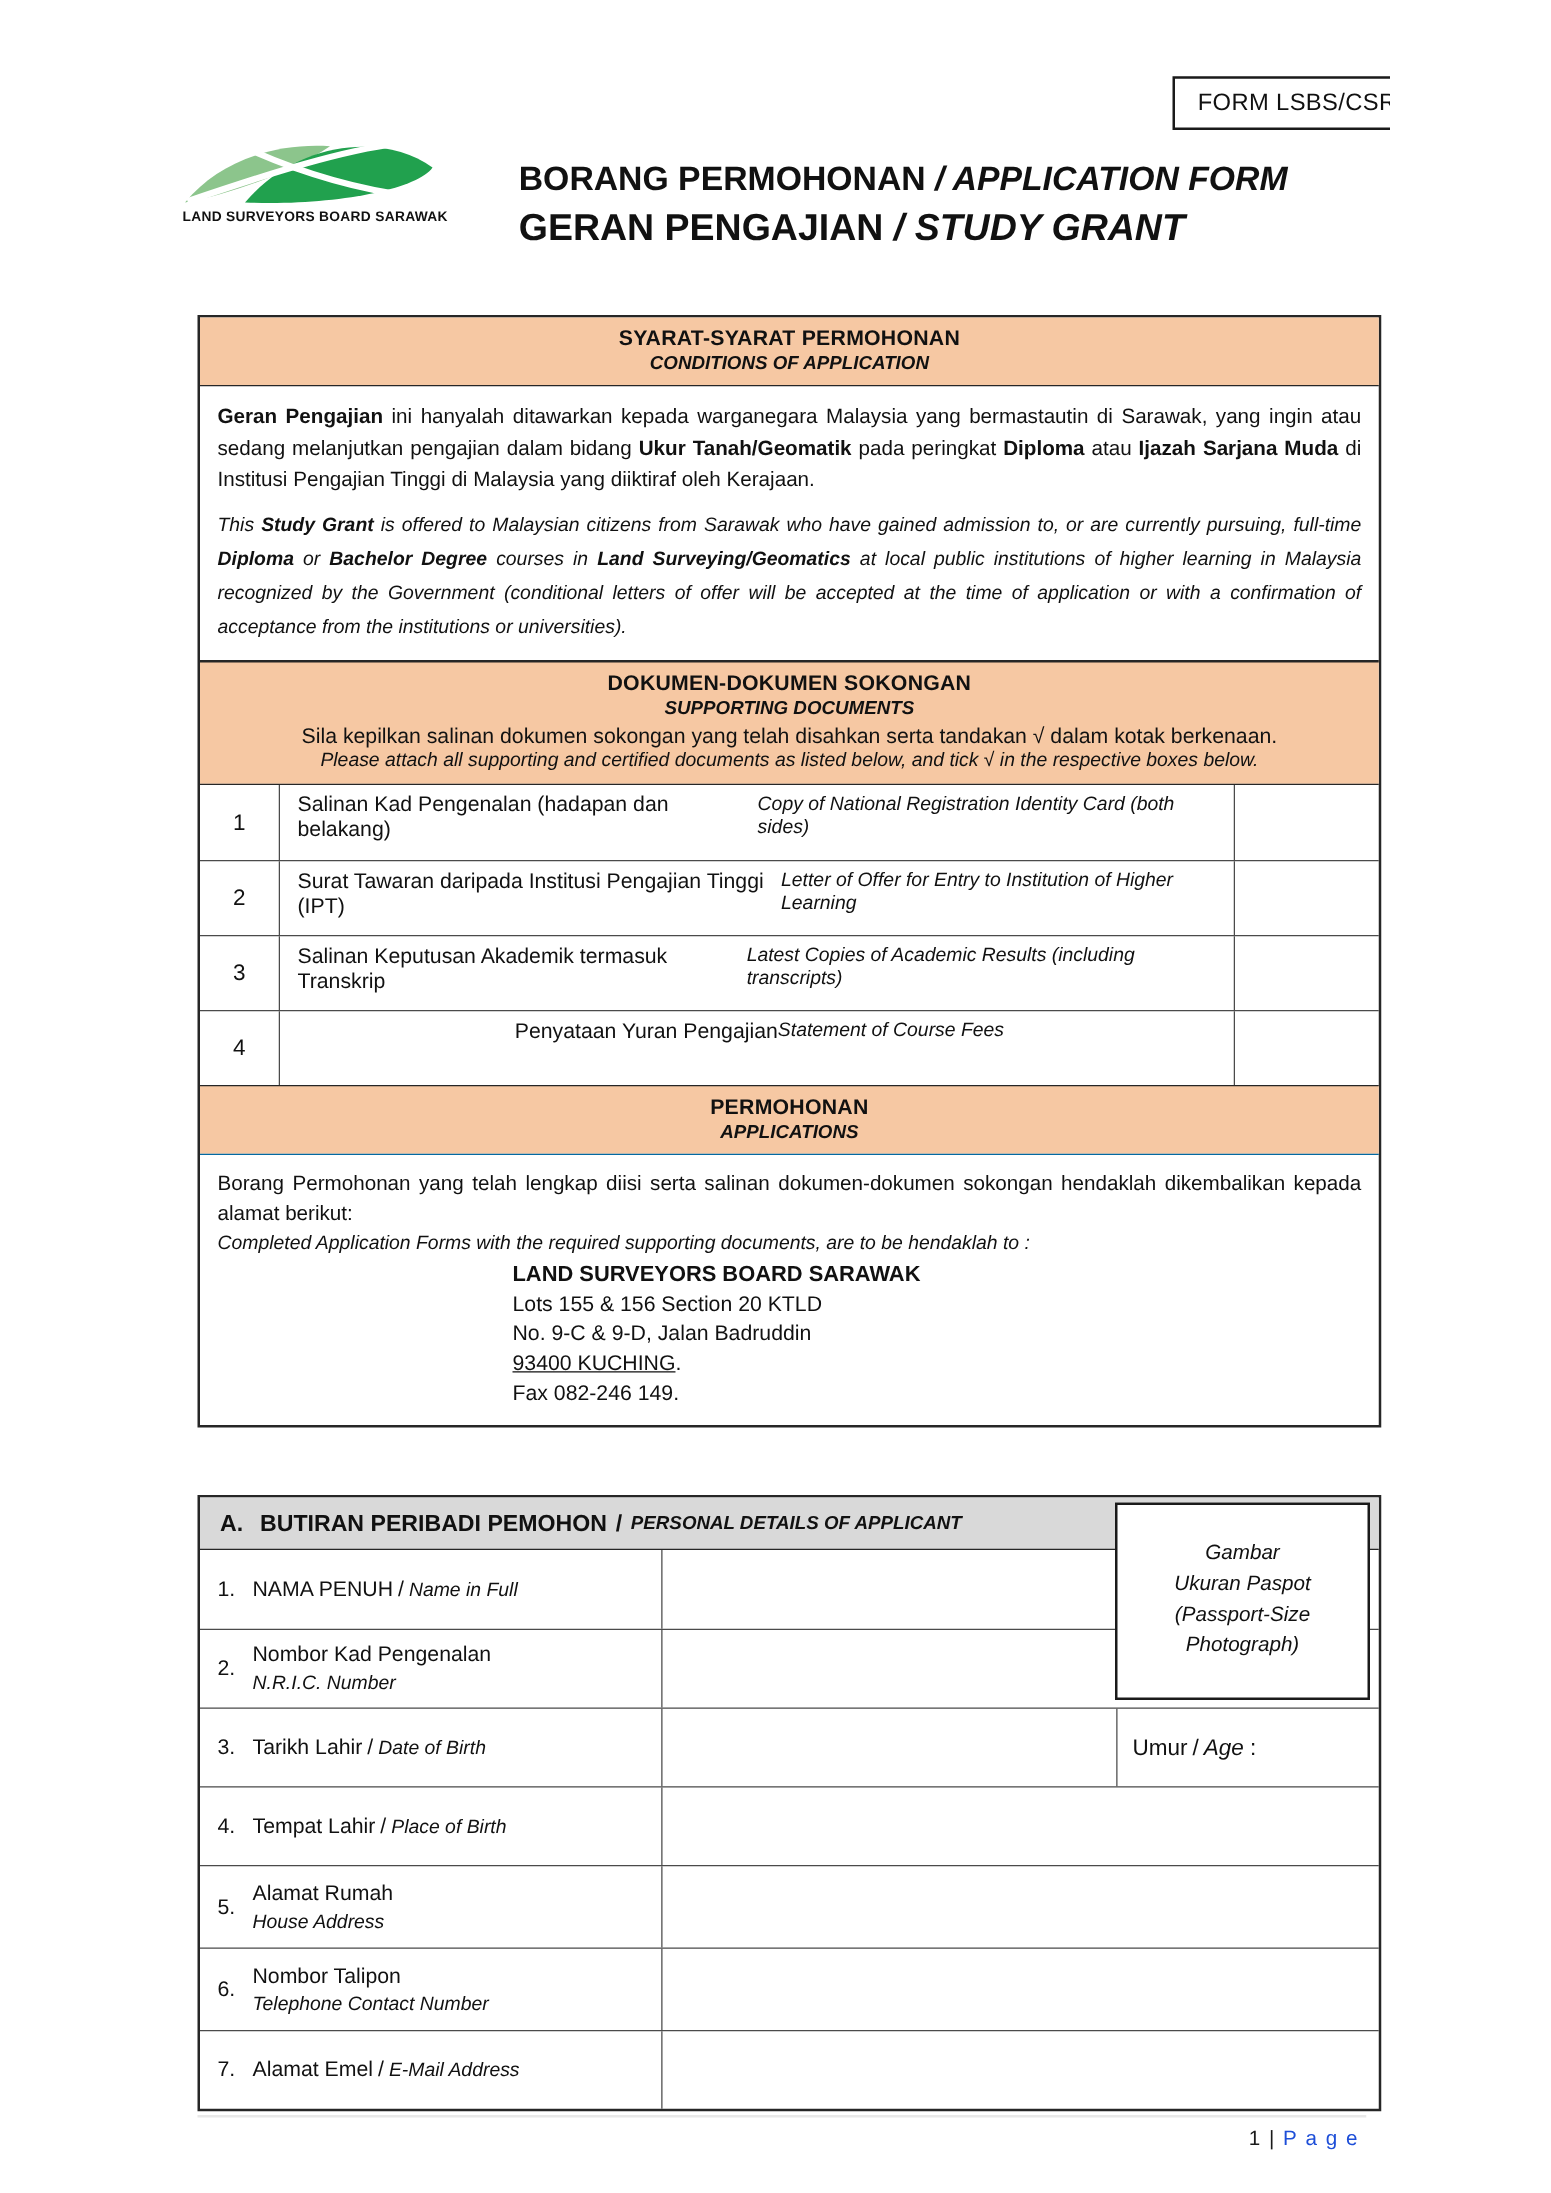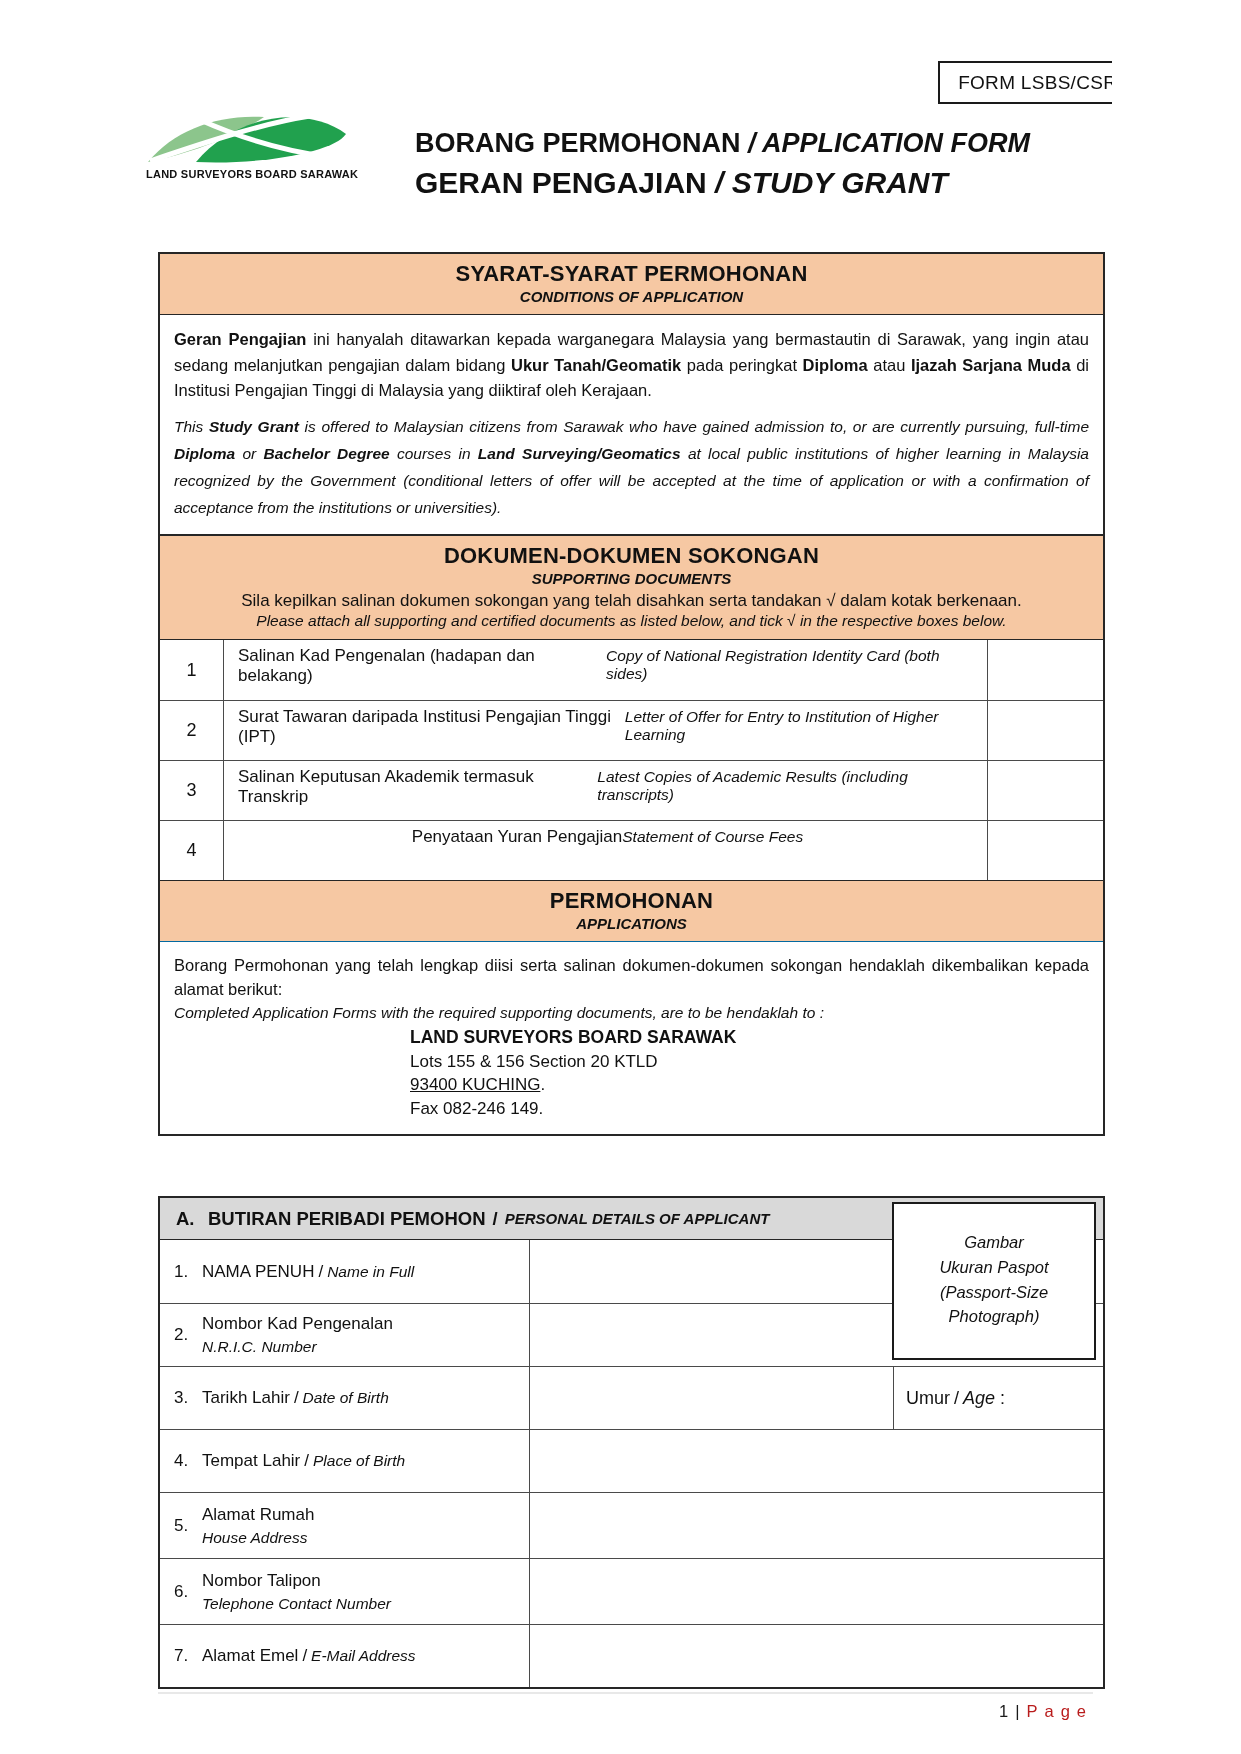--- a/index.html
+++ b/index.html
@@ -18,21 +18,21 @@
 
   
   .title-block { position: absolute; left: 415px; top: 124px; }
   .title-l1 { font-size: 27px; font-weight: bold; line-height: 38px; white-space: nowrap; }
   .title-l2 { font-size: 30px; font-weight: bold; line-height: 42px; white-space: nowrap; }
   .t-it { font-style: italic; }
 
   
   .main-stack { position: absolute; left: 158px; top: 252px; width: 947px; border: 2px solid #262626; background: #fff; }
   .peach { background: #F6C8A3; text-align: center; padding: 7px 12px 9px; }
-  .ph-ms { font-size: 22px; font-weight: bold; letter-spacing: 0.2px; }
+  .ph-ms { font-size: 17px; font-weight: bold; letter-spacing: 0.2px; }
   .ph-en { font-size: 15px; font-weight: bold; font-style: italic; margin-top: 1px; }
   .ph-inst-ms { font-size: 17px; margin-top: 4px; }
   .ph-inst-en { font-size: 15.5px; font-style: italic; margin-top: 1px; }
 
   .cond-body { border-top: 1px solid #262626; padding: 12px 14px 13px; }
   .para-ms { font-size: 16.5px; line-height: 1.55; text-align: justify; }
   .para-en { font-size: 15.5px; font-style: italic; line-height: 1.75; text-align: justify; margin-top: 9px; }
 
   .docs-header { border-top: 2px solid #262626; }
   .docs-table { border-top: 1px solid #262626; }
@@ -77,21 +77,21 @@
   
   .photo-box { position: absolute; left: 892px; top: 1202px; width: 204px; height: 158px;
     background: #fff; border: 2px solid #1a1a1a; display: flex; justify-content: center; padding-top: 26px; }
   .photo-text { font-style: italic; font-size: 16.5px; line-height: 1.5; text-align: center; white-space: pre-line; }
 
   
   .footer { position: absolute; left: 158px; top: 1692px; width: 935px; border-top: 2px solid #E8E8E8;
     text-align: right; padding-top: 8px; }
   .f-num, .f-sep { font-size: 16.5px; color: #1a1a1a; }
   .f-sep { margin: 0 7px; }
-  .f-word { font-size: 16.5px; color: #b91c1c; letter-spacing: 7px; }
+  .f-word { font-size: 16.5px; color: #1d4ed8; letter-spacing: 7px; }
 </style>
 </head>
 <body>
 
 <div class="page">
 
   <div class="form-code-box">
     <span>FORM LSBS/CSR/SG</span>
   </div>
 
@@ -168,20 +168,21 @@
       <div class="ph-ms">PERMOHONAN</div>
       <div class="ph-en">APPLICATIONS</div>
     </div>
 
     <div class="apps-body">
       <p class="apps-ms">Borang Permohonan yang telah lengkap diisi serta salinan dokumen-dokumen sokongan hendaklah dikembalikan kepada alamat berikut:</p>
       <p class="apps-en">Completed Application Forms with the required supporting documents, are to be hendaklah to :</p>
       <div class="address">
         <div class="addr-name">LAND SURVEYORS BOARD SARAWAK</div>
         <div>Lots 155 &amp; 156 Section 20 KTLD</div>
+        <div>No. 9-C &amp; 9-D, Jalan Badruddin</div>
         <div><span class="u">93400 KUCHING</span><span>.</span></div>
         <div>Fax 082-246 149.</div>
       </div>
     </div>
   </div>
 
   <div class="section-a">
     <div class="sa-header">
       <span class="sa-letter">A.</span>
       <span class="sa-hms">BUTIRAN PERIBADI PEMOHON</span>

